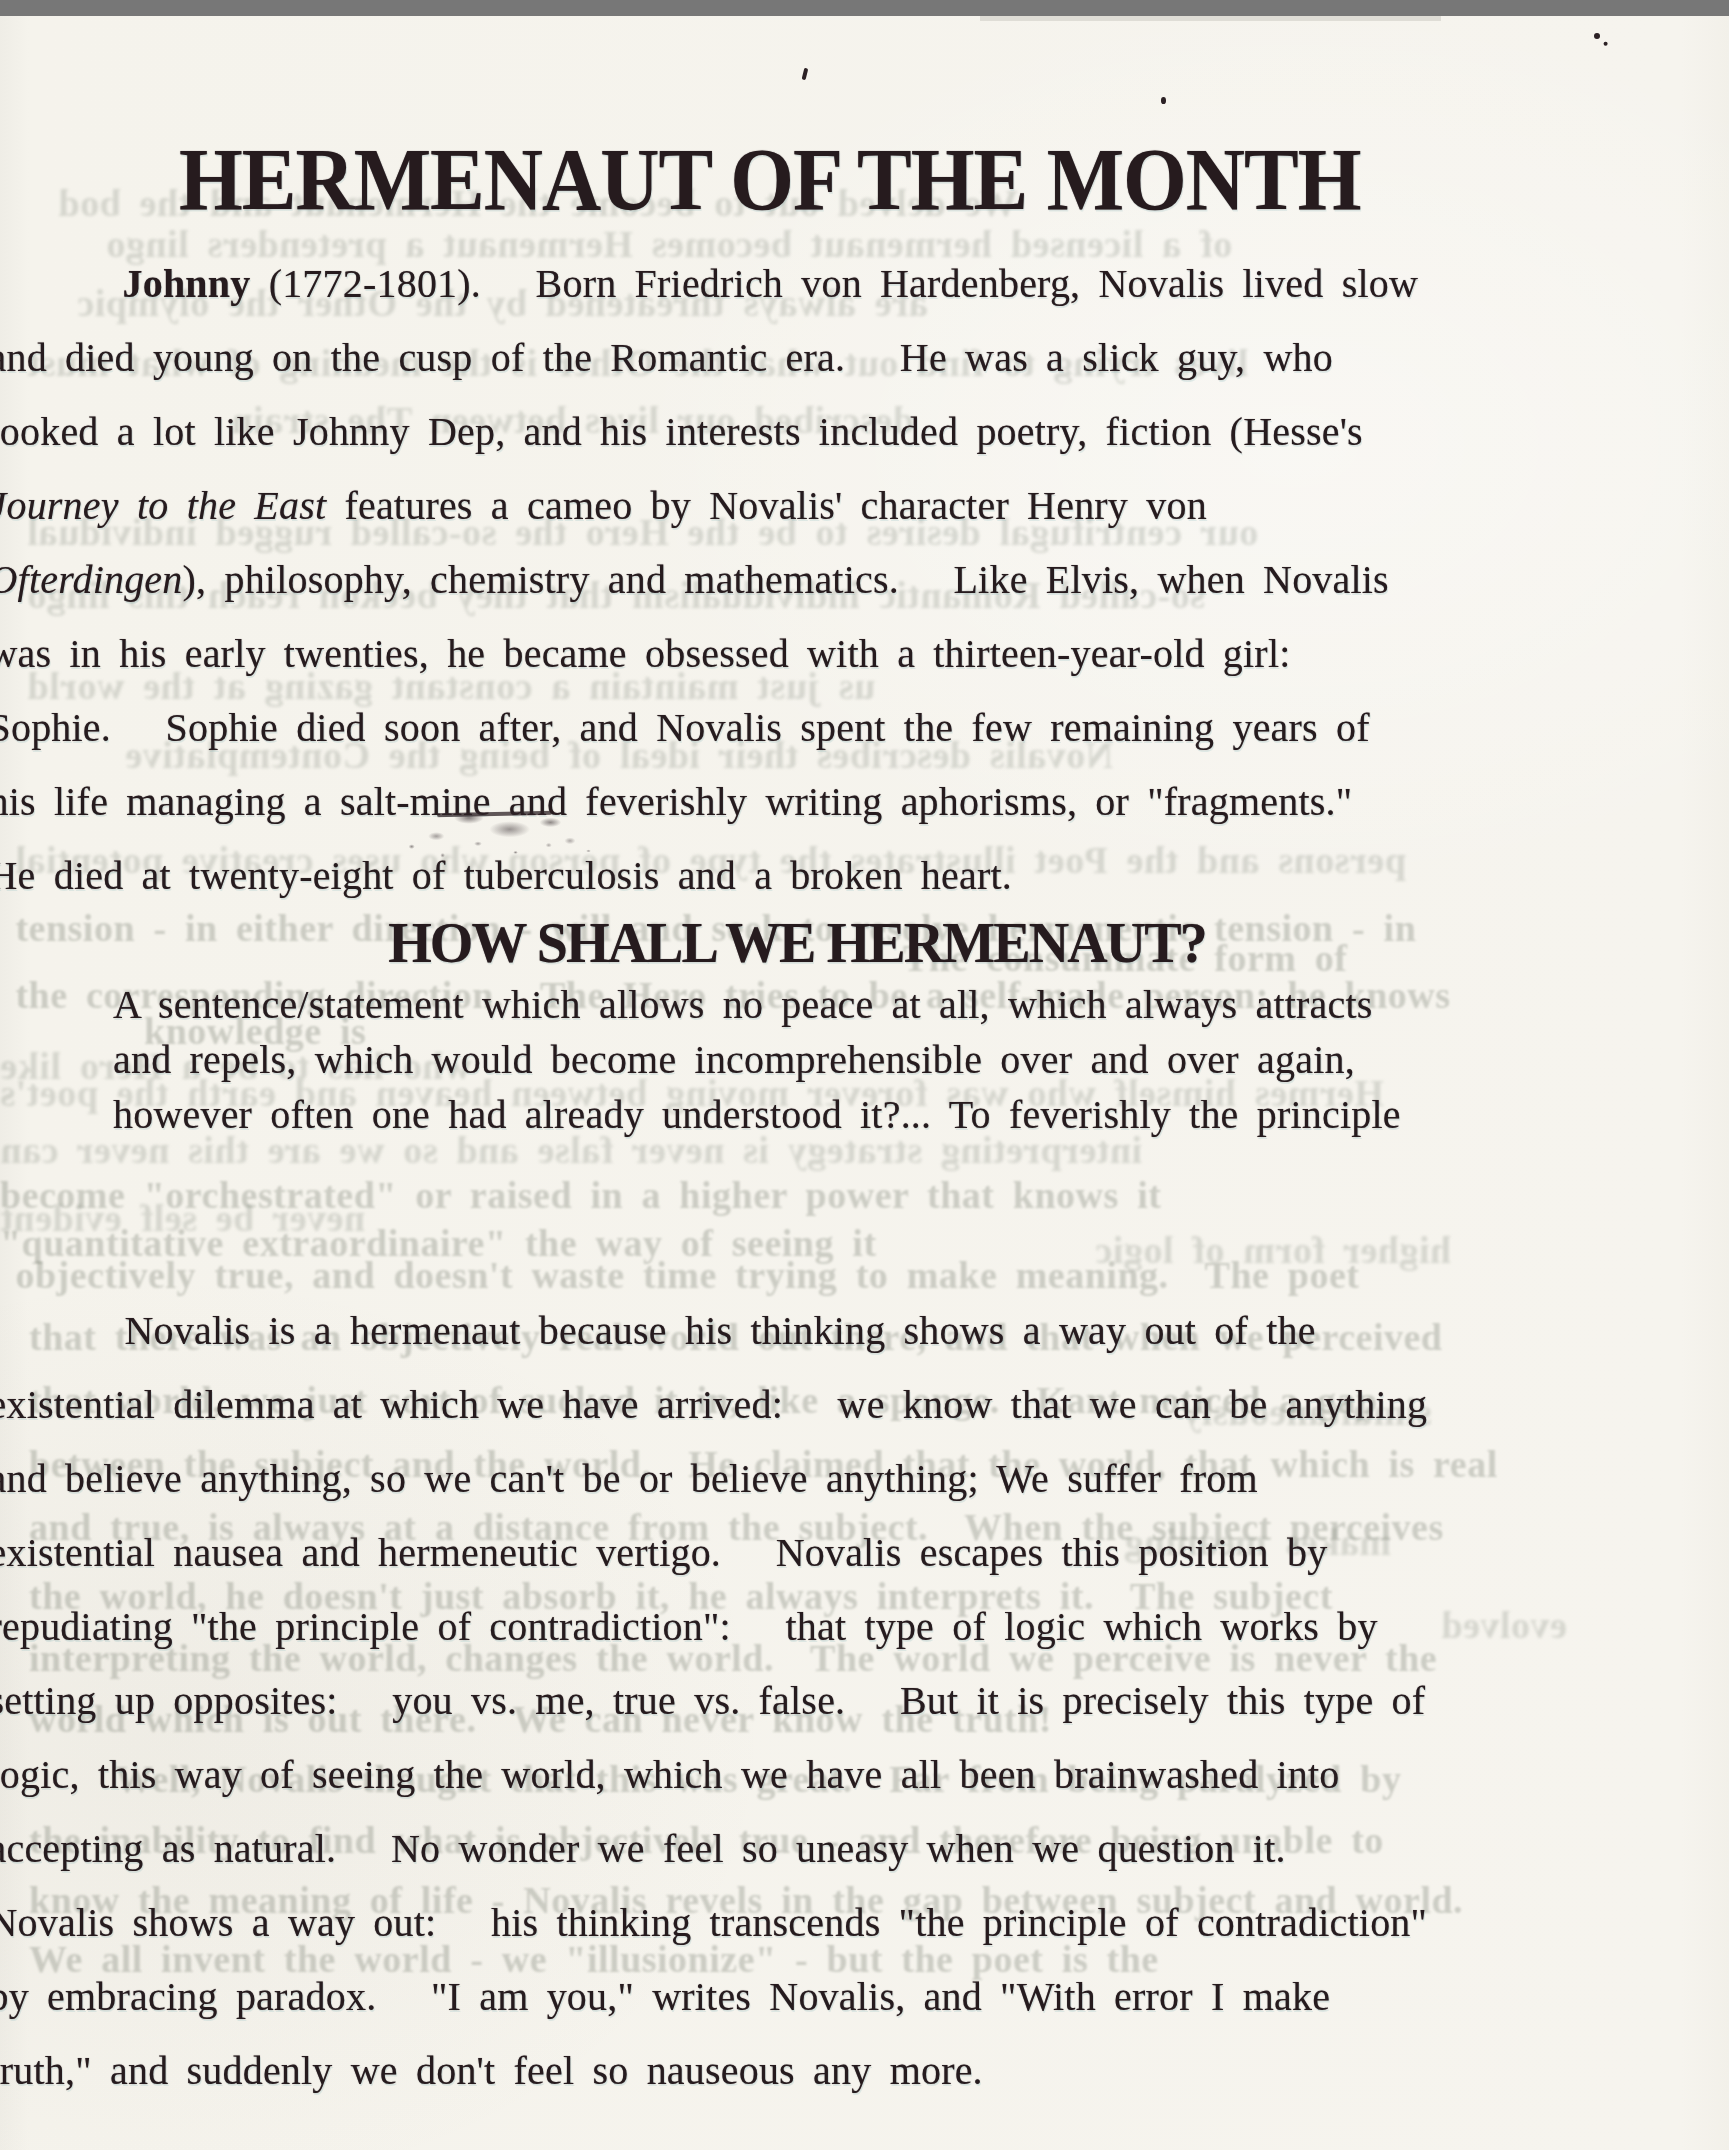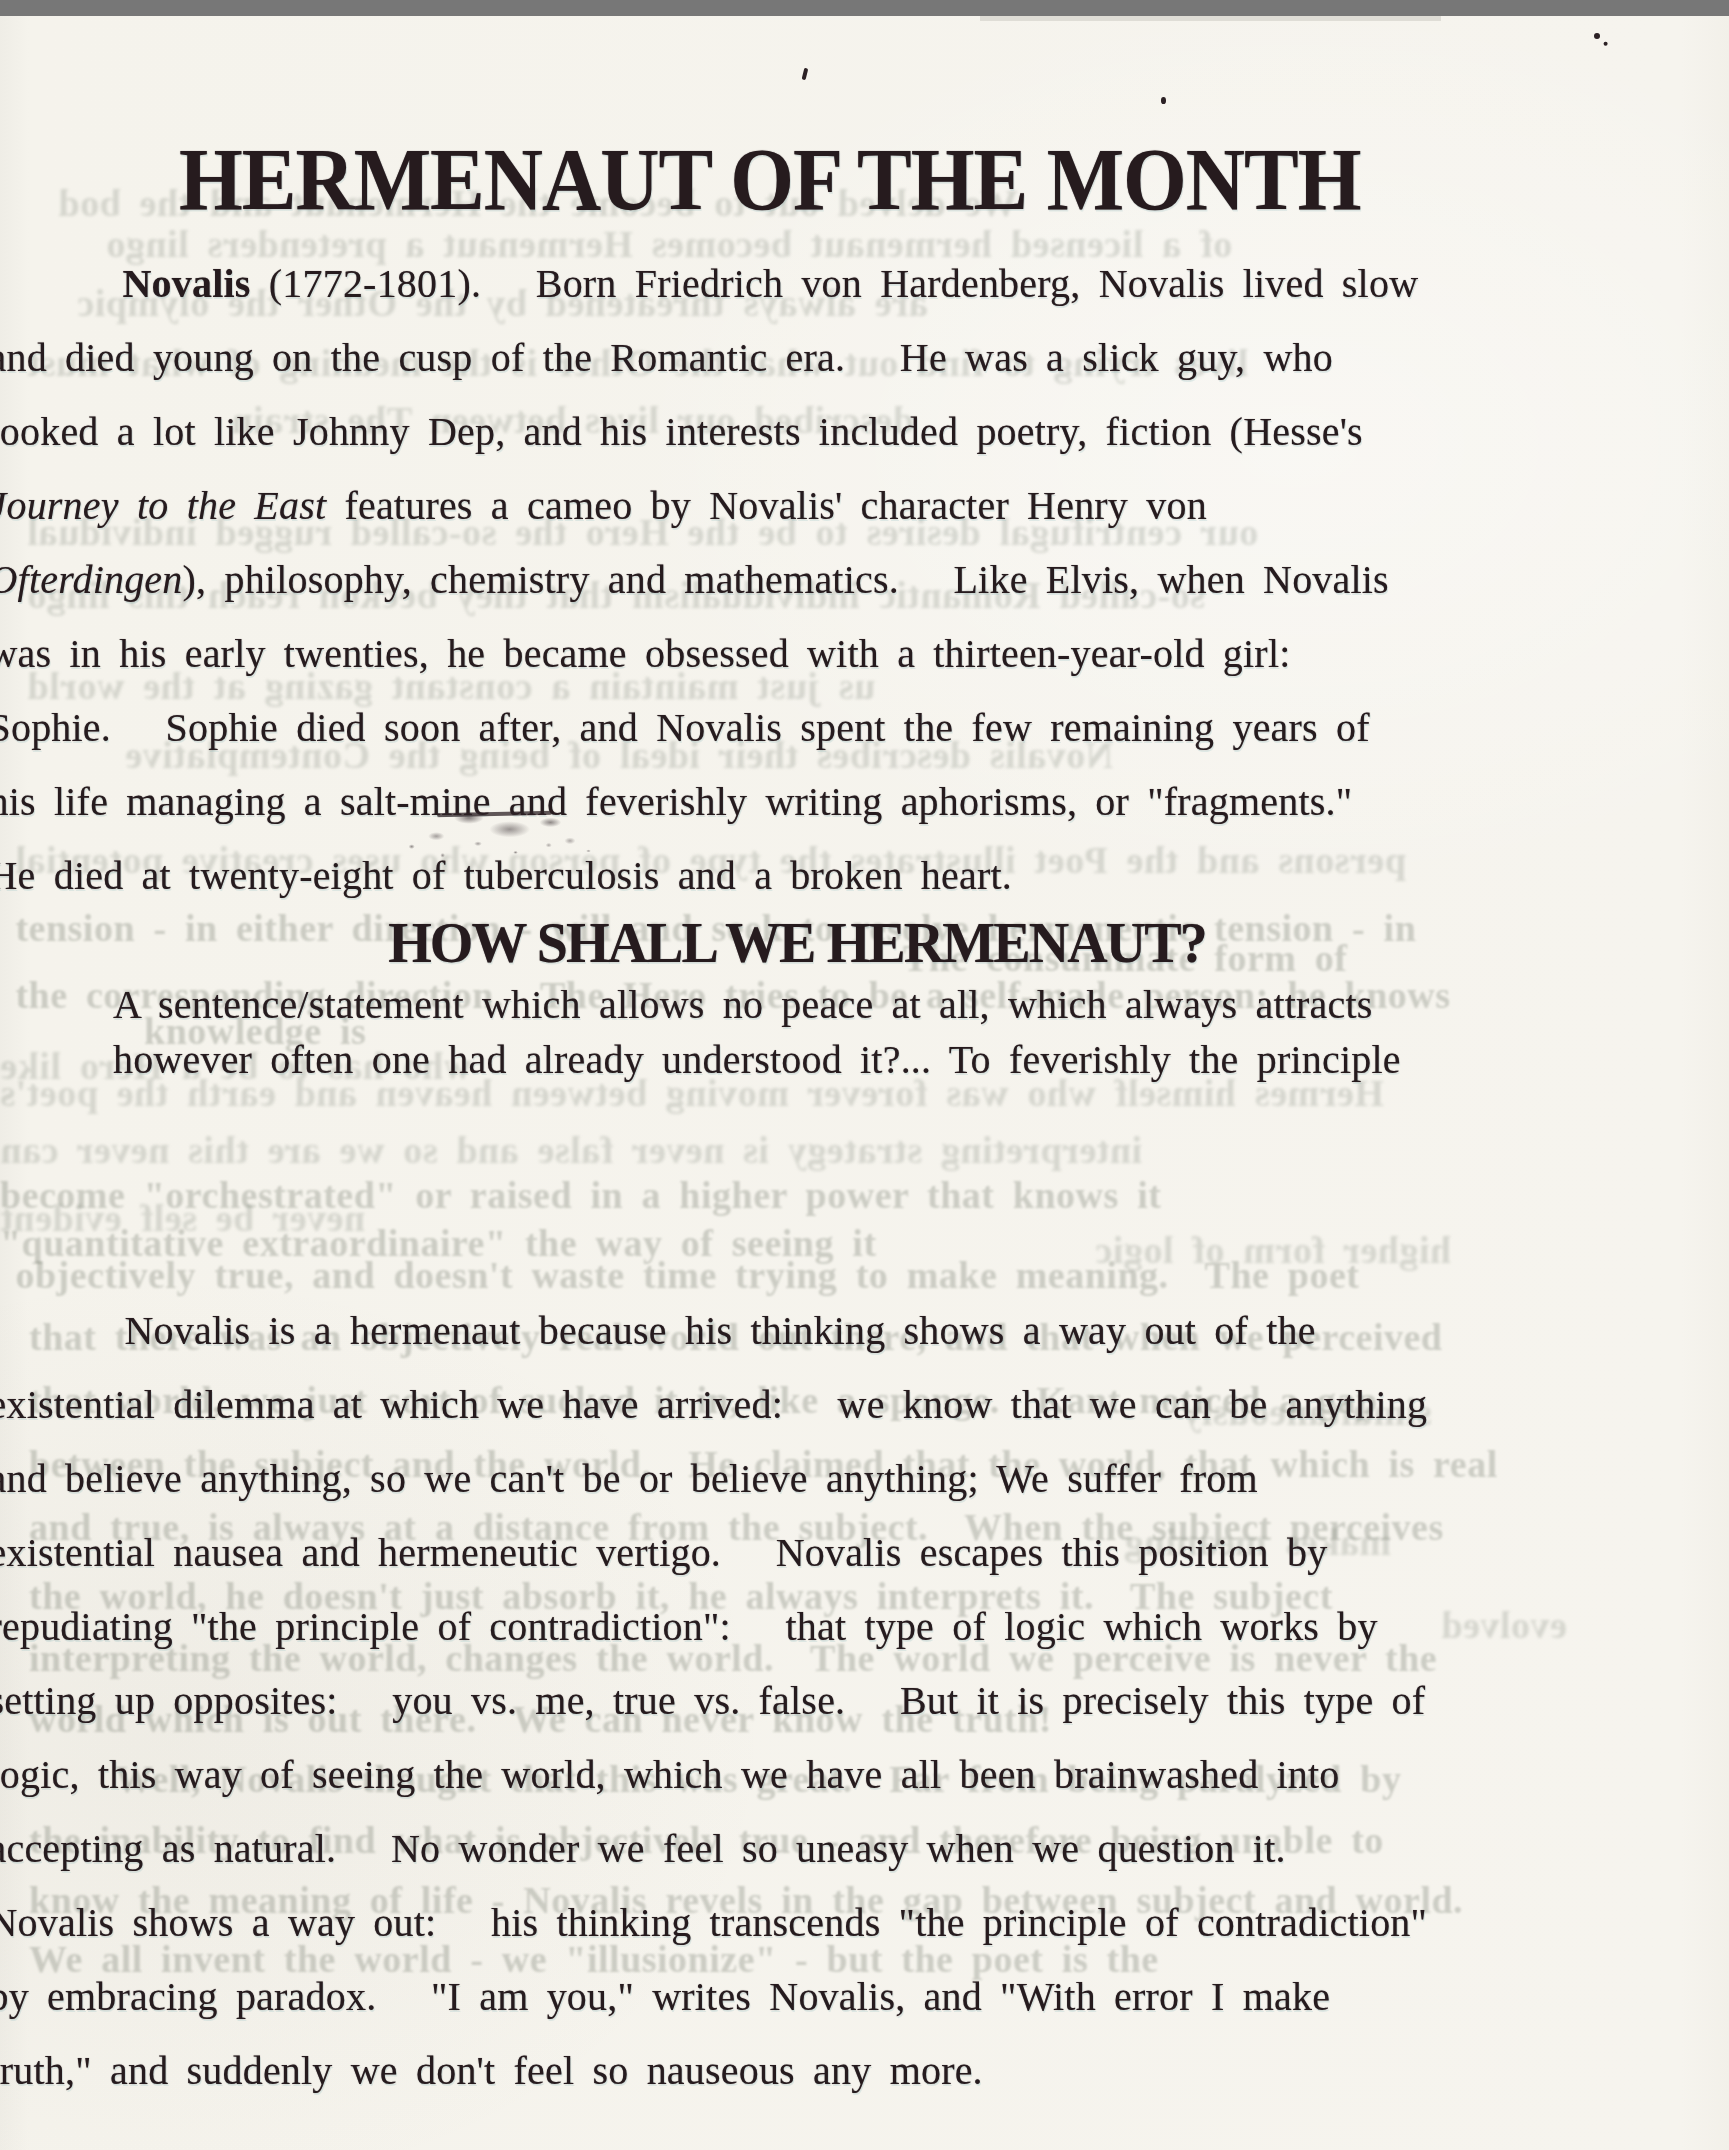--- a/index.html
+++ b/index.html
@@ -134,35 +134,36 @@
       <div class="ghost" style="top: 1681px; left: 29px;"><span>world which is out there.  We can never know the truth!</span></div>
       <div class="ghost" style="top: 1741px; left: 115px;"><span>Well, Novalis thought that this was great.  Far from being paralyzed by</span></div>
       <div class="ghost" style="top: 1802px; left: 29px;"><span>the inability to find what is objectively true - and therefore being unable to</span></div>
       <div class="ghost" style="top: 1862px; left: 29px;"><span>know the meaning of life - Novalis revels in the gap between subject and world.</span></div>
       <div class="ghost" style="top: 1921px; left: 29px;"><span>We all invent the world - we "illusionize" - but the poet is the</span></div>
     </div>
 
   <div id="page-title">HERMENAUT OF THE MONTH</div>
 
   <div id="p1" class="mainblock">
-      <div class="line"><b>Novalis</b> (1772-1801).   Born Friedrich von Hardenberg, Novalis lived slow</div>
+      <div class="line"><b>Johnny</b> (1772-1801).   Born Friedrich von Hardenberg, Novalis lived slow</div>
       <div class="line">and died young on the cusp of the Romantic era.   He was a slick guy, who</div>
       <div class="line">looked a lot like Johnny Dep, and his interests included poetry, fiction (Hesse's</div>
       <div class="line"><i>Journey to the East</i> features a cameo by Novalis' character Henry von</div>
       <div class="line"><i>Ofterdingen</i>), philosophy, chemistry and mathematics.   Like Elvis, when Novalis</div>
       <div class="line">was in his early twenties, he became obsessed with a thirteen-year-old girl:</div>
       <div class="line">Sophie.   Sophie died soon after, and Novalis spent the few remaining years of</div>
       <div class="line">his life managing a salt-mine and feverishly writing aphorisms, or "fragments."</div>
       <div class="line">He died at twenty-eight of tuberculosis and a broken heart.</div>
     </div>
 
   <div id="section-heading">HOW SHALL WE HERMENAUT?</div>
 
   <div id="quote" class="mainblock">
       <div class="line">A sentence/statement which allows no peace at all, which always attracts</div>
+      <div class="line">and repels, which would become incomprehensible over and over again,</div>
       <div class="line">however often one had already understood it?... To feverishly the principle</div>
     </div>
 
   <div id="p3" class="mainblock">
       <div class="line">Novalis is a hermenaut because his thinking shows a way out of the</div>
       <div class="line">existential dilemma at which we have arrived:   we know that we can be anything</div>
       <div class="line">and believe anything, so we can't be or believe anything; We suffer from</div>
       <div class="line">existential nausea and hermeneutic vertigo.   Novalis escapes this position by</div>
       <div class="line">repudiating "the principle of contradiction":   that type of logic which works by</div>
       <div class="line">setting up opposites:   you vs. me, true vs. false.   But it is precisely this type of</div>

